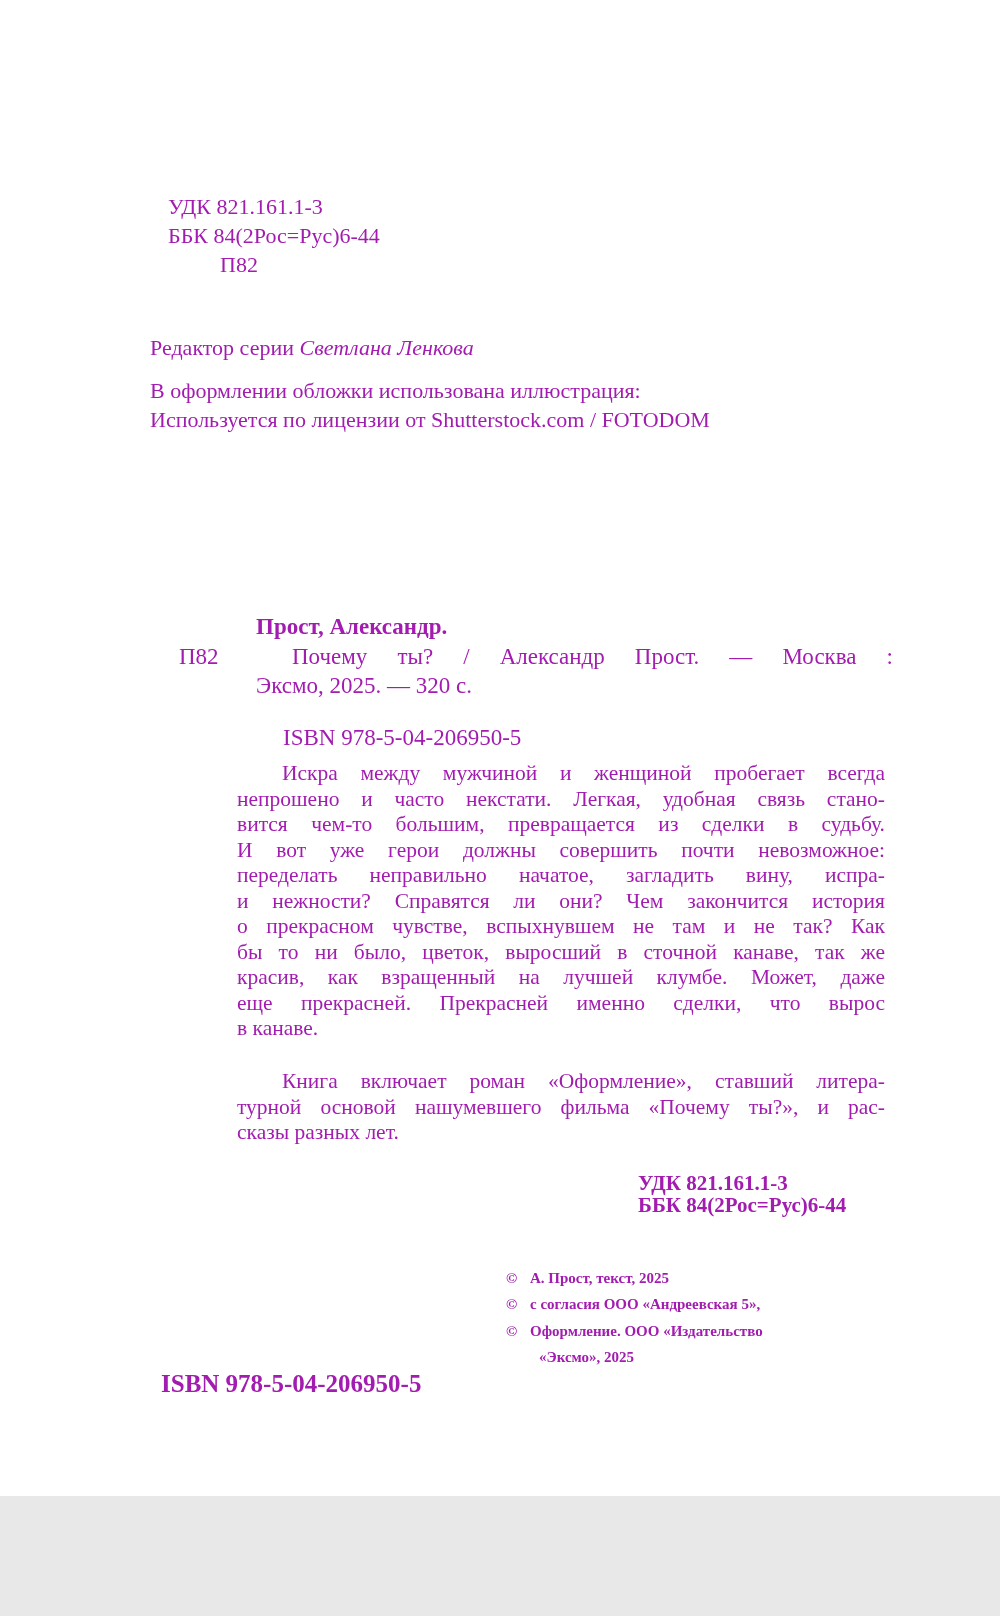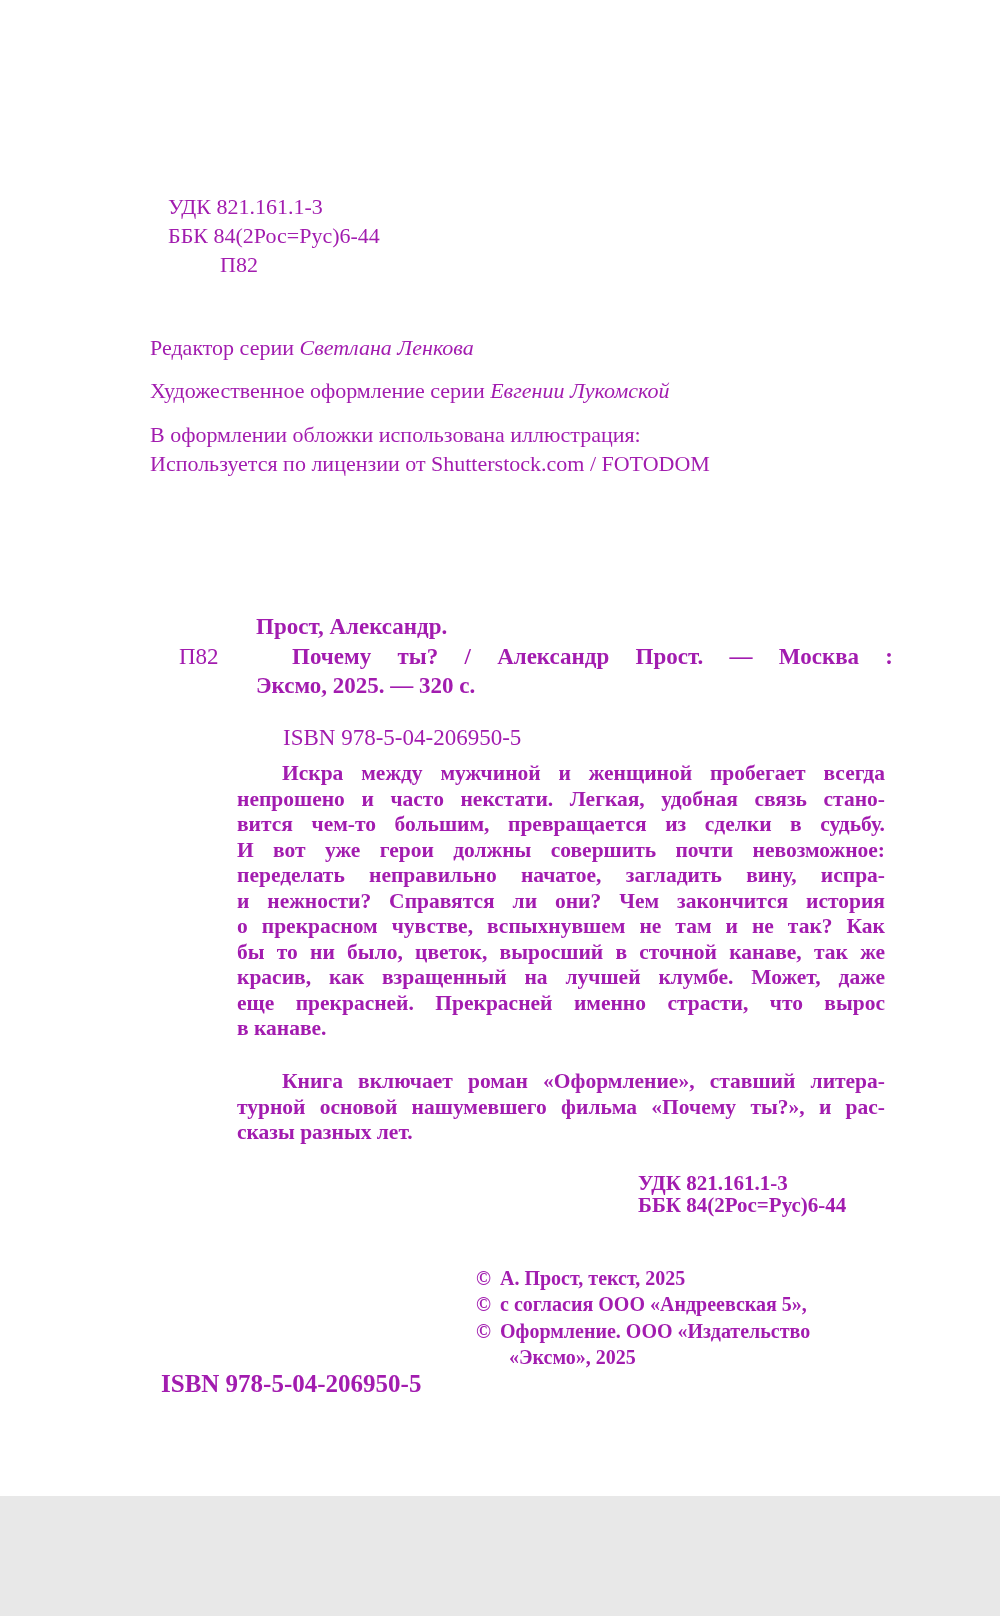--- a/index.html
+++ b/index.html
@@ -26,51 +26,47 @@
   .catalog{left:169px;top:612px;width:726px;font-size:23px;line-height:29px;}
   .catalog .heading{margin-left:87px;font-weight:bold;line-height:30px;}
   .catalog .code{position:absolute;left:10px;top:30px;line-height:29px;}
   .catalog .desc{margin-left:87px;width:637px;--findent:36px;}
   .isbn-top{left:283px;top:723px;font-size:23px;line-height:29px;}
   
   .para{width:648px;font-size:21.5px;line-height:25.5px;--findent:45px;}
   .para1{left:237px;top:761px;}
   .para2{left:237px;top:1069px;}
   
-  .tline{text-align:left;white-space:nowrap;font-weight:bold;}
+  .tline{text-align:left;white-space:nowrap;}
   .jline{white-space:normal;text-align:justify;text-align-last:justify;}
   .findent{text-indent:var(--findent,40px);}
   
   .bot-class{left:638px;top:1173px;font-size:21px;line-height:21.5px;font-weight:bold;}
   
-  .copyright{left:476px;top:1265px;width:400px;font-size:20px;line-height:26.4px;font-weight:bold;}
+  .copyright{left:506px;top:1265px;width:400px;font-size:15px;line-height:26.4px;font-weight:bold;}
   .cp-l2{padding-left:33px;}
   .cp-sym{display:inline-block;min-width:24px;}
   
   .isbn-bottom{left:161px;top:1369px;font-size:25px;line-height:29px;font-weight:bold;}
 </style>
 </head>
 <body>
 
 <div class="page">
 
   <div class="abs top-class">
     <div>УДК 821.161.1-3</div>
     <div>ББК 84(2Рос=Рус)6-44</div>
     <div class="code">П82</div>
   </div>
 
   <div class="abs credits">
     <div class="editor">
       <span>Редактор серии</span>
       <span class="it">Светлана Ленкова</span>
-    </div>
-    <div class="designer">
-      <span>Художественное оформление серии</span>
-      <span class="it">Евгении Лукомской</span>
     </div>
     <div>В оформлении обложки использована иллюстрация:</div>
     <div>Используется по лицензии от Shutterstock.com / FOTODOM</div>
   </div>
 
   <div class="abs catalog">
     <div class="heading">Прост, Александр.</div>
     <div class="code">П82</div>
     <div class="desc">
         <div class="tline jline findent">Почему ты? / Александр Прост. — Москва :</div>
@@ -83,21 +79,21 @@
   <div class="abs para para1">
       <div class="tline jline findent">Искра между мужчиной и женщиной пробегает всегда</div>
       <div class="tline jline">непрошено и часто некстати. Легкая, удобная связь стано-</div>
       <div class="tline jline">вится чем-то большим, превращается из сделки в судьбу.</div>
       <div class="tline jline">И вот уже герои должны совершить почти невозможное:</div>
       <div class="tline jline">переделать неправильно начатое, загладить вину, испра-</div>
       <div class="tline jline">и нежности? Справятся ли они? Чем закончится история</div>
       <div class="tline jline">о прекрасном чувстве, вспыхнувшем не там и не так? Как</div>
       <div class="tline jline">бы то ни было, цветок, выросший в сточной канаве, так же</div>
       <div class="tline jline">красив, как взращенный на лучшей клумбе. Может, даже</div>
-      <div class="tline jline">еще прекрасней. Прекрасней именно страсти, что вырос</div>
+      <div class="tline jline">еще прекрасней. Прекрасней именно сделки, что вырос</div>
       <div class="tline">в канаве.</div>
     </div>
 
   <div class="abs para para2">
       <div class="tline jline findent">Книга включает роман «Оформление», ставший литера-</div>
       <div class="tline jline">турной основой нашумевшего фильма «Почему ты?», и рас-</div>
       <div class="tline">сказы разных лет.</div>
     </div>
 
   <div class="abs bot-class">

